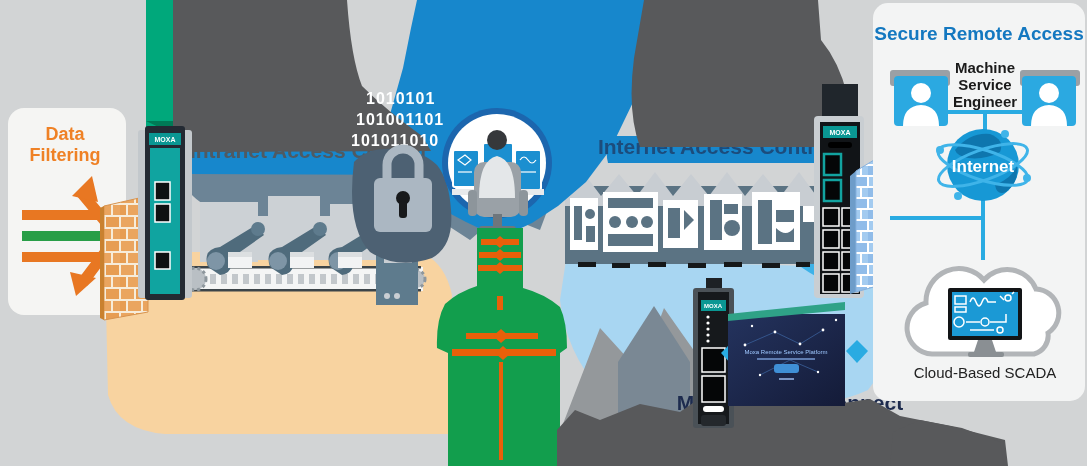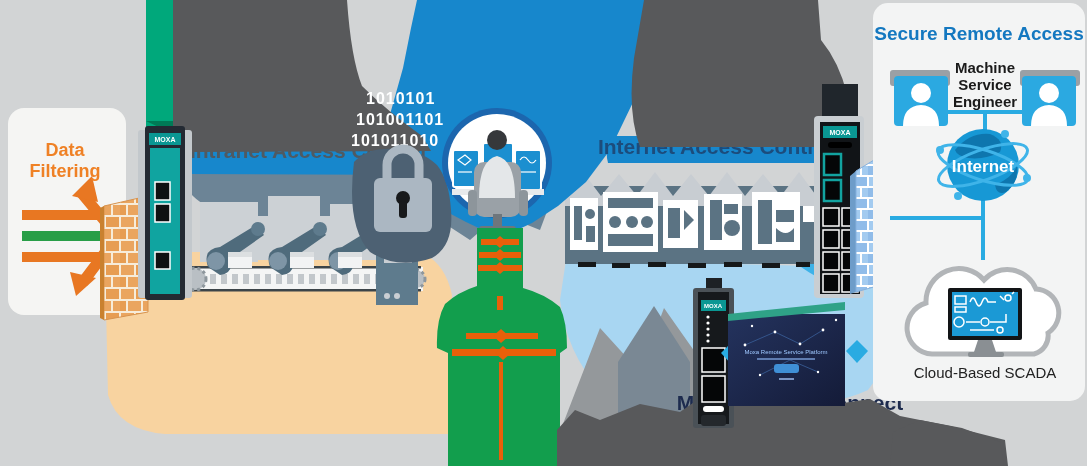--- a/index.html
+++ b/index.html
@@ -1,20 +1,20 @@
 <!DOCTYPE html>
 <html><head>
 <meta charset="utf-8">
 <style>
   html,body{margin:0;padding:0;background:#ffffff;}
   .stage{position:relative;width:1087px;height:466px;overflow:hidden;background:#d2d4d5;
          font-family:"Liberation Sans",sans-serif;}
   .stage svg{position:absolute;left:0;top:0;}
   .ovl{position:absolute;text-align:center;}
-  .df-title{left:10px;top:124px;width:110px;font-size:18px;font-weight:bold;color:#ef8125;line-height:1.18;margin-top:16px;}
+  .df-title{left:10px;top:124px;width:110px;font-size:18px;font-weight:bold;color:#ef8125;line-height:1.18;}
   svg text{font-family:"Liberation Sans",sans-serif;}
 </style>
 </head>
 <body>
 
 <div class="stage">
 <svg width="1087" height="466" viewBox="0 0 1087 466">
   <defs>
     <pattern id="brickO" width="30" height="24" patternUnits="userSpaceOnUse">
       <rect width="30" height="24" fill="#f7ecd9"></rect>

